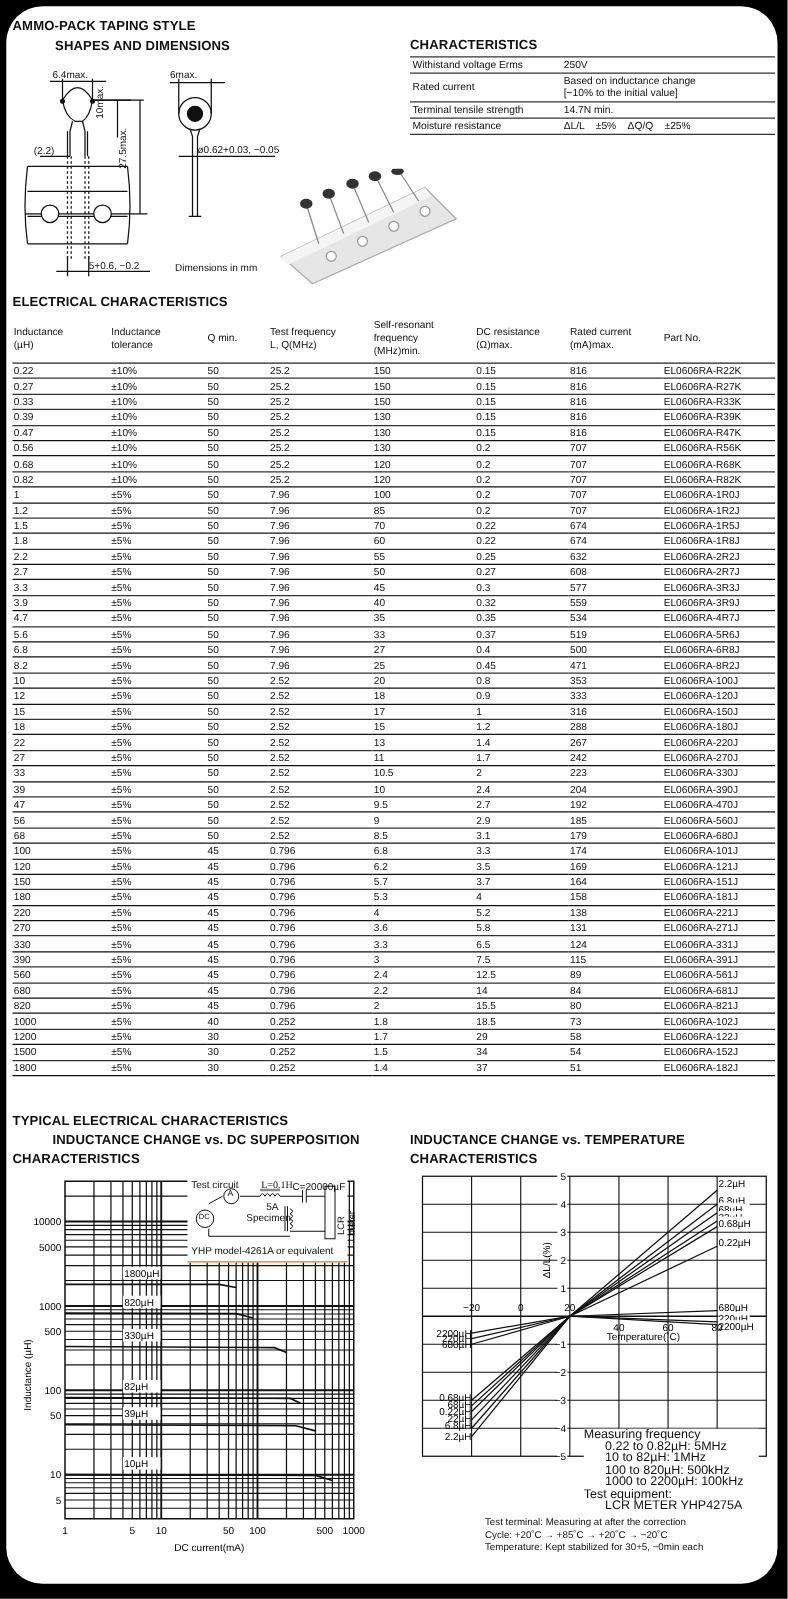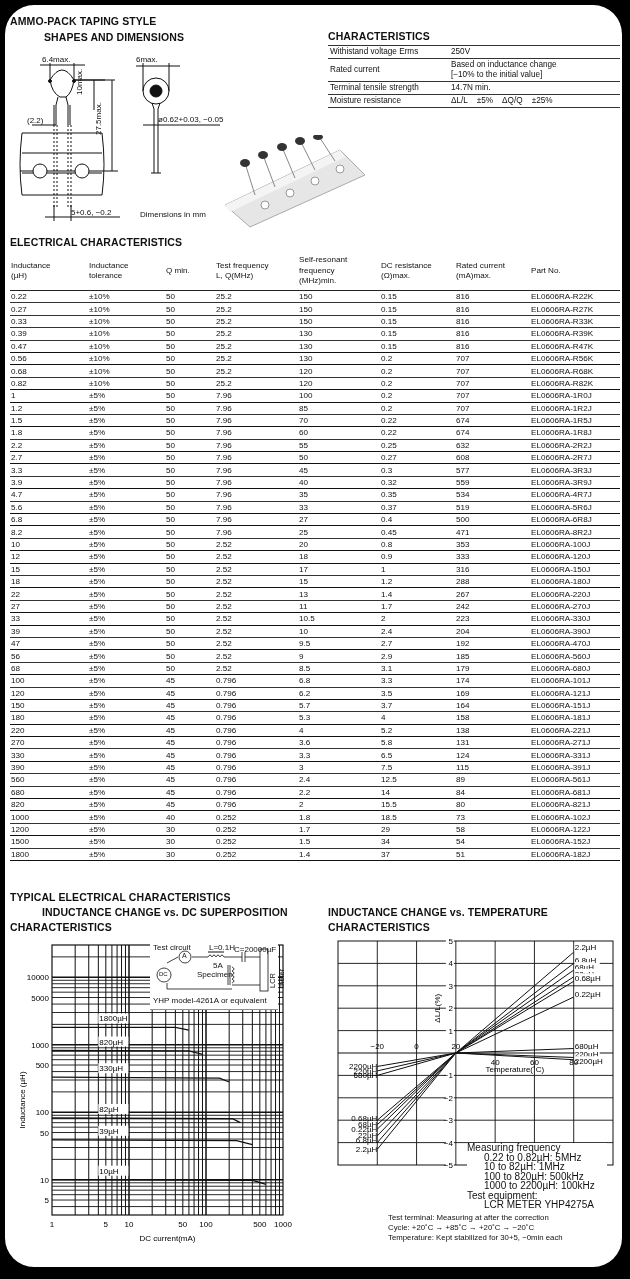--- a/index.html
+++ b/index.html
@@ -769,21 +769,21 @@
           <line x1="80" y1="22" x2="80" y2="42"></line>
         <line x1="82" y1="42" x2="110" y2="42"></line>
         <line x1="17" y1="40" x2="17" y2="46"></line>
           <line x1="17" y1="46" x2="82" y2="46"></line>
       </g>
       <circle cx="35" cy="14" r="6" fill="#fff" stroke="#111" stroke-width="0.8"></circle>
       <circle cx="14" cy="32" r="7" fill="#fff" stroke="#111" stroke-width="0.8"></circle>
       <line x1="58" y1="9" x2="74" y2="9" stroke="#888" stroke-width="2"></line>
     </svg>
     <span class="lbl" style="left:3px; top:0px;">Test circuit</span>
-    <span class="lbl" style="left:59px; top:0px;">L=0.1H</span>
+    <span class="lbl" style="left:59px; top:0px;font-family:Liberation Serif, serif;">L=0.1H</span>
     <span class="lbl" style="left:84px; top:2px;">C=20000µF</span>
     <span class="lbl" style="left:32px; top:9px; font-size:7px;">A</span>
     <span class="lbl" style="left:9px; top:28px; font-size:6px;">DC</span>
     <span class="lbl" style="left:63px; top:18px;">5A</span>
     <span class="lbl" style="left:47px; top:27px;">Specimen</span>
     <span class="lbl" style="left:118px; top:45px; transform:rotate(-90deg); transform-origin:left top; font-size:7.5px;">LCR meter</span>
     <span class="lbl" style="left:3px; top:53px;">YHP model-4261A or equivalent</span>
   </div>
 
   <svg id="temp-chart" class="abs" style="left:323px; top:930px;" width="300" height="240">

